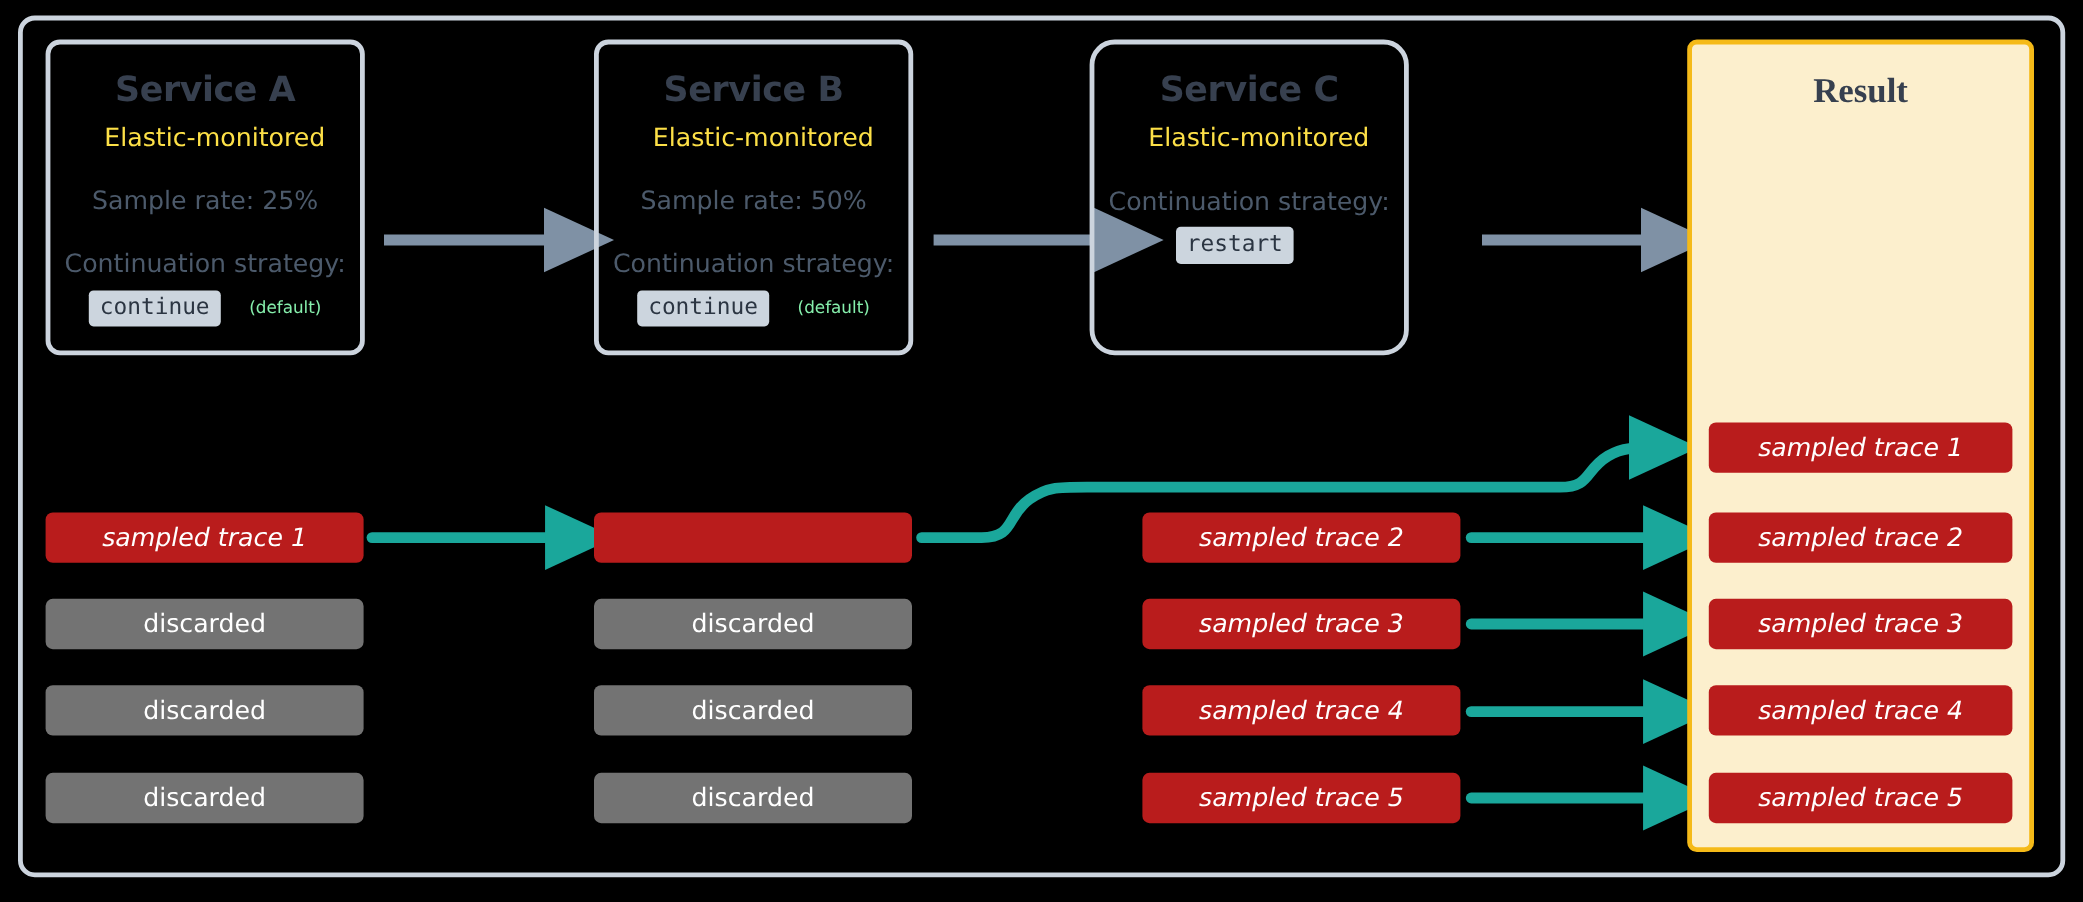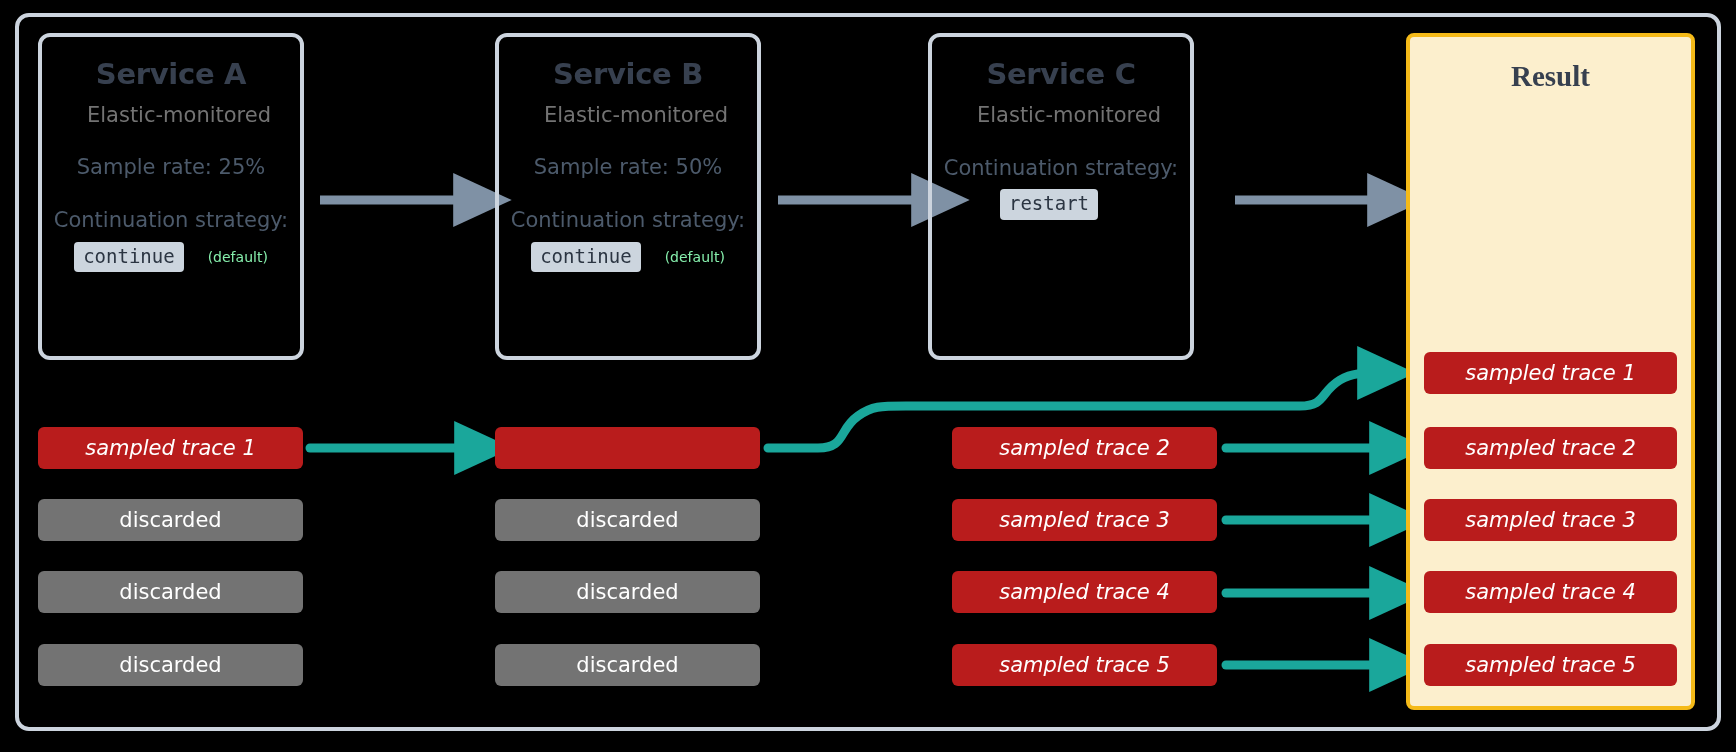--- a/index.html
+++ b/index.html
@@ -26,41 +26,41 @@
     border: 4px solid #ccd4de;
     border-radius: 14px;
     box-sizing: border-box;
   }
 
   
   .service-card {
     position: absolute;
     top: 33px;
     width: 266px;
-    height: 327px;
+    height: 263px;
     border: 4px solid #ccd4de;
     border-radius: 12px;
     box-sizing: border-box;
     background: transparent;
     display: flex;
     flex-direction: column;
     align-items: center;
     padding-top: 20px;
   }
   .service-title {
     font-size: 29px;
     font-weight: bold;
     color: #37404f;
     letter-spacing: -0.3px;
     margin: 0 0 10px 0;
     line-height: 1.2;
   }
   .service-sub {
     font-size: 21px;
-    color: #737373;
+    color: #fde047;
     margin: 0 0 26px 16px;
     line-height: 1.25;
   }
   .service-rate {
     font-size: 21px;
     color: #4c5a6b;
     margin: 0 0 26px 0;
     line-height: 1.25;
   }
   .service-strategy-label {
@@ -195,21 +195,21 @@
     <div class="service-title">Service B</div>
     <div class="service-sub">Elastic-monitored</div>
     <div class="service-rate">Sample rate: 50%</div>
     <div class="service-strategy-label">Continuation strategy:</div>
     <div class="strategy-row">
       <span class="code-chip">continue</span>
       <span class="default-note">(default)</span>
     </div>
   </div>
 
-  <div class="service-card" style="left:928px;">
+  <div class="service-card" style="left:908px;border-radius:21px;">
     <div class="service-title">Service C</div>
     <div class="service-sub">Elastic-monitored</div>
     <div class="service-strategy-label">Continuation strategy:</div>
     <div class="strategy-row">
       <span class="code-chip">restart</span>
       <span class="default-note"></span>
     </div>
   </div>
 
   <div id="result-card">

